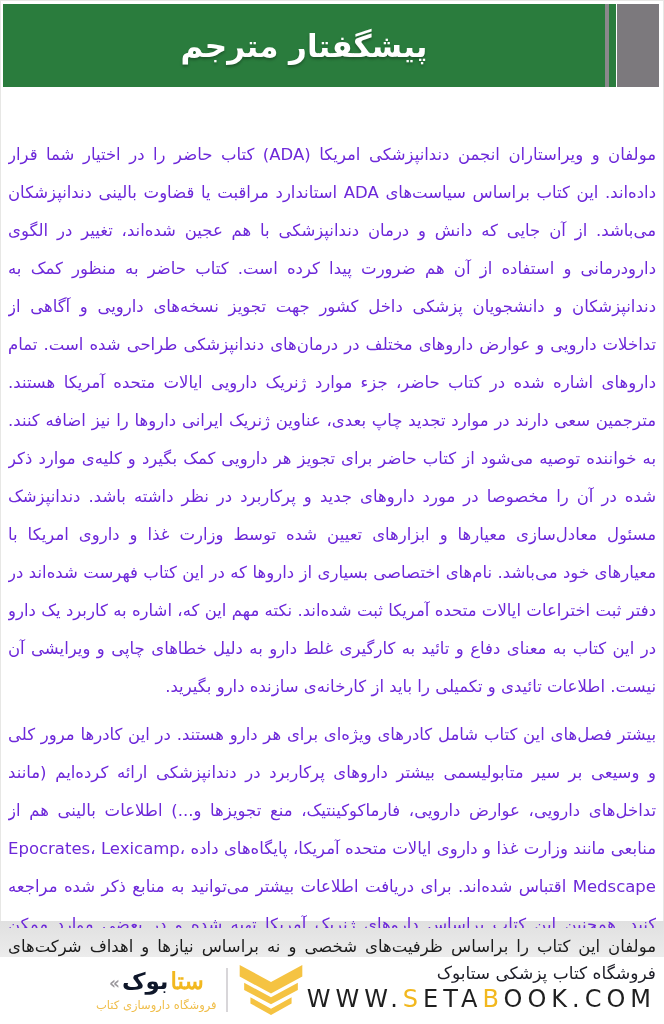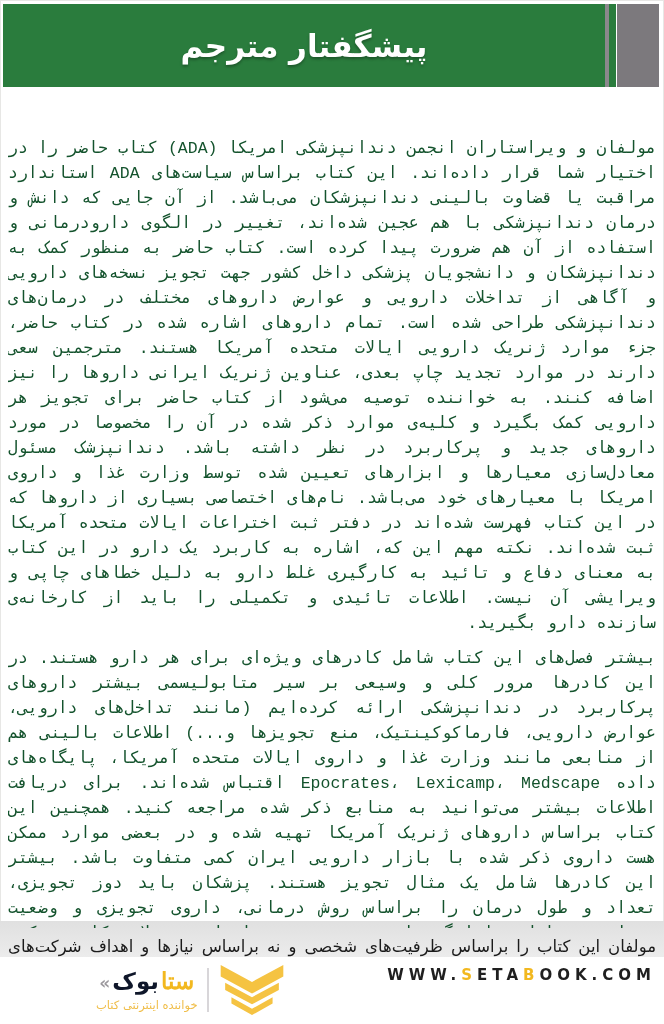--- a/index.html
+++ b/index.html
@@ -41,25 +41,24 @@
   .header-gray  { width: 42px; background: #7C797D; margin-left: 1px; }
 
   
   .content {
     position: absolute;
     top: 136px; left: 8px; right: 8px;
     height: 792px;
     overflow: hidden;
     direction: rtl;
     text-align: justify;
-    color: #14532d;
+    color: #6d28d9;
     font-size: 16.5px;
-    line-height: 25px;
+    line-height: 38px;
     z-index: 1;
-    font-family: Liberation Mono, monospace;
   }
   .content p { margin: 0 0 10px 0; }
 
   
   .shadow-band {
     position: absolute;
     left: 0; right: 0;
     top: 921px; height: 36px;
     background: linear-gradient(180deg, #e0e0e0 0%, #ececec 100%);
     z-index: 0;
@@ -91,22 +90,22 @@
     right: 8px; top: 4px;
     text-align: right;
   }
   .shop-name {
     direction: rtl;
     color: #1D1D27;
     font-size: 17px;
     line-height: 24px;
   }
   .url {
-    font-size: 15px;
-    font-weight: bold;
+    font-size: 24px;
+    font-weight: normal;
     letter-spacing: 5px;
     color: #1F1F1F;
     line-height: 28px;
     white-space: nowrap;
     margin-left: 40px;
   }
   .url .accent { color: #F2B81F; }
 
   .brand {
     position: absolute;
@@ -161,31 +160,32 @@
 
   <footer class="footer">
 
     <div class="brand">
       <div class="brand-text">
         <div class="wordmark">
           <span class="guillemet">«</span>
           <span class="word-gray">بوک</span>
           <span class="word-yellow">ستا</span>
         </div>
-        <div class="tagline">خواننده اینترنتی کتاب</div>
+        <div class="tagline">فروشگاه داروسازی کتاب</div>
       </div>
       <div class="logo-sep"></div>
       <svg class="emblem" width="68" height="54" viewBox="0 0 76 58" xmlns="http://www.w3.org/2000/svg">
         <g fill="#F5C342">
           <path d="M3 1 L38 20 L73 1 L73 14 L38 33 L3 14 Z"></path>
           <path d="M8 21 L38 37 L68 21 L68 29 L38 45 L8 29 Z"></path>
           <path d="M15 37 L38 50 L61 37 L61 44 L38 57 L15 44 Z"></path>
         </g>
       </svg>
     </div>
 
     <div class="site">
+      <div class="shop-name">فروشگاه کتاب پزشکی ستابوک</div>
       <div class="url"><span>WWW.</span><span class="accent">S</span><span>ETA</span><span class="accent">B</span><span>OOK.COM</span></div>
     </div>
 
   </footer>
 
 </div>
 
 </body></html>

